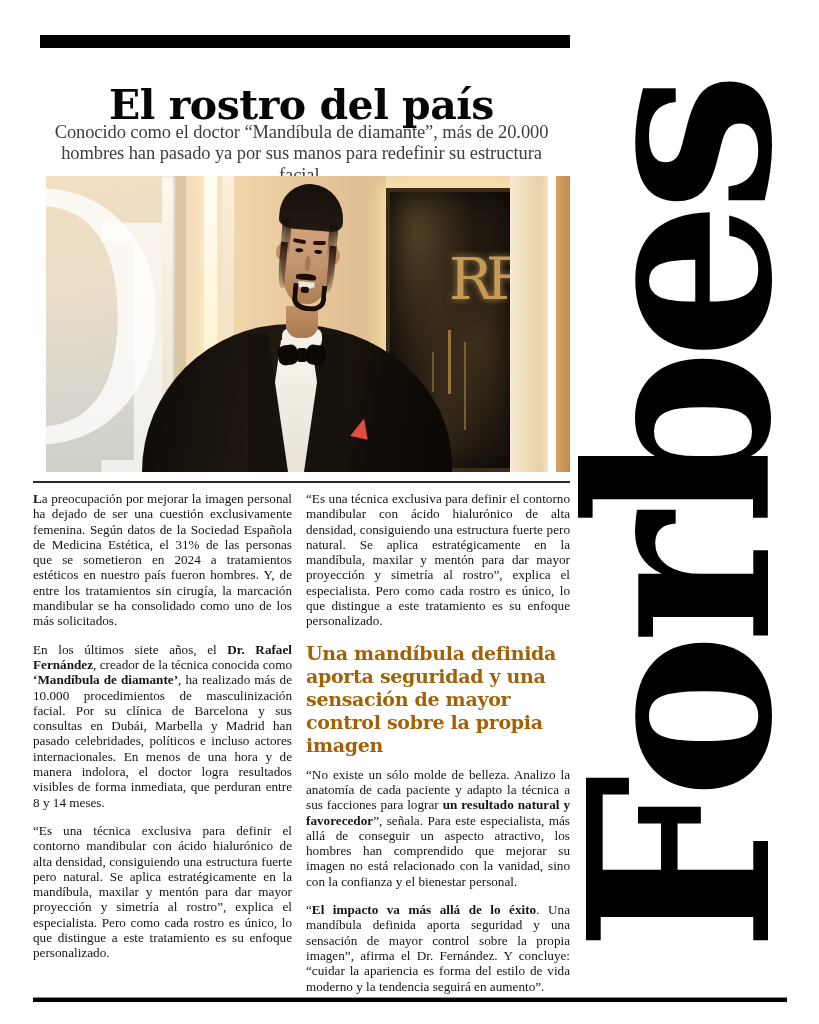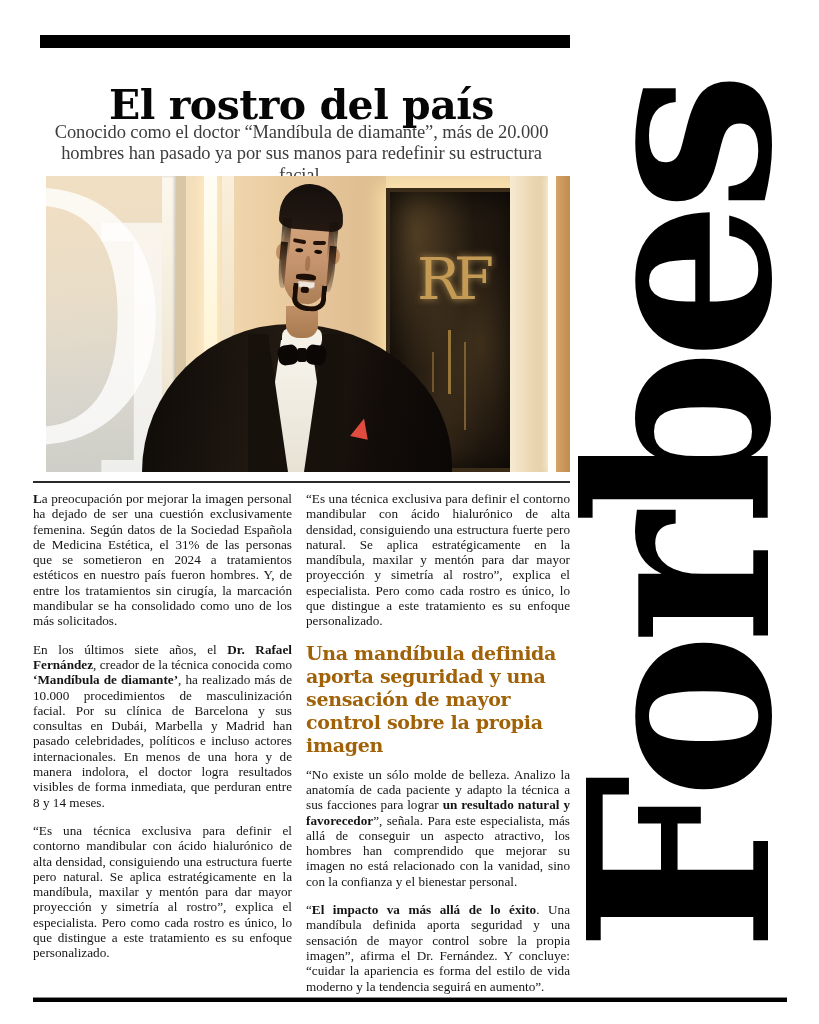--- a/index.html
+++ b/index.html
@@ -33,21 +33,21 @@
   .frame-c{left:176px;top:0;width:12px;height:296px;background:linear-gradient(#f9efdb,#eed9b4);}
   .plaque{left:340px;top:12px;width:124px;height:276px;border:4px solid #3a2c18;
      background:
        radial-gradient(ellipse at 20% 15%,rgba(125,98,56,.55),transparent 42%),
        radial-gradient(ellipse at 72% 55%,rgba(105,82,46,.4),transparent 46%),
        radial-gradient(ellipse at 40% 85%,rgba(92,70,40,.35),transparent 42%),
        #221910;
      box-shadow:0 0 20px 6px rgba(255,231,172,.95), inset 0 0 34px rgba(0,0,0,.85);}
   .plaque-monogram{left:0;top:58px;width:100%;text-align:center;
      font:400 58px/1 "DejaVu Serif",serif;color:#c49a55;letter-spacing:-7px;
-     text-shadow:0 0 7px rgba(255,212,122,.55);}
+     text-shadow:0 0 7px rgba(255,212,122,.55);padding-left:32px;}
   .plaque-line1{left:58px;top:138px;width:3px;height:64px;background:#a9823f;opacity:.85;}
   .plaque-line2{left:74px;top:150px;width:2px;height:88px;background:#9a763a;opacity:.7;}
   .plaque-line3{left:42px;top:160px;width:2px;height:40px;background:#9a763a;opacity:.6;}
   .door-panel{left:464px;top:0;width:38px;height:296px;
      background:linear-gradient(90deg,#f6ead2,#ecd9b6 50%,#e2cba2);}
   .white-strip{left:502px;top:0;width:8px;height:296px;background:#fffef8;
      box-shadow:0 0 8px 2px rgba(255,250,230,.9);}
   .tan-strip{left:510px;top:0;width:14px;height:296px;
      background:linear-gradient(90deg,#d5a267,#c08c50);}
 

